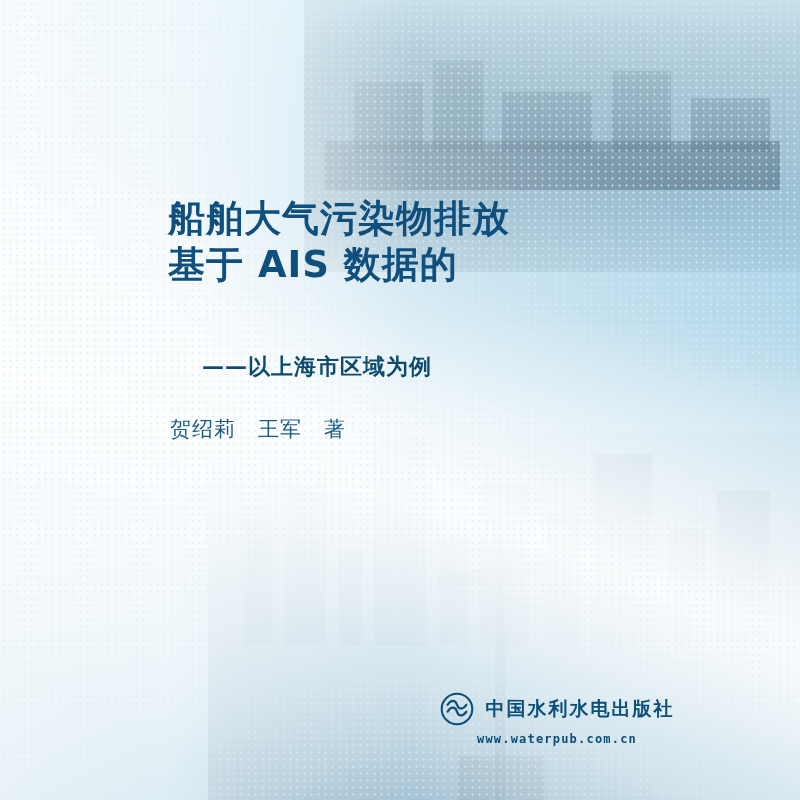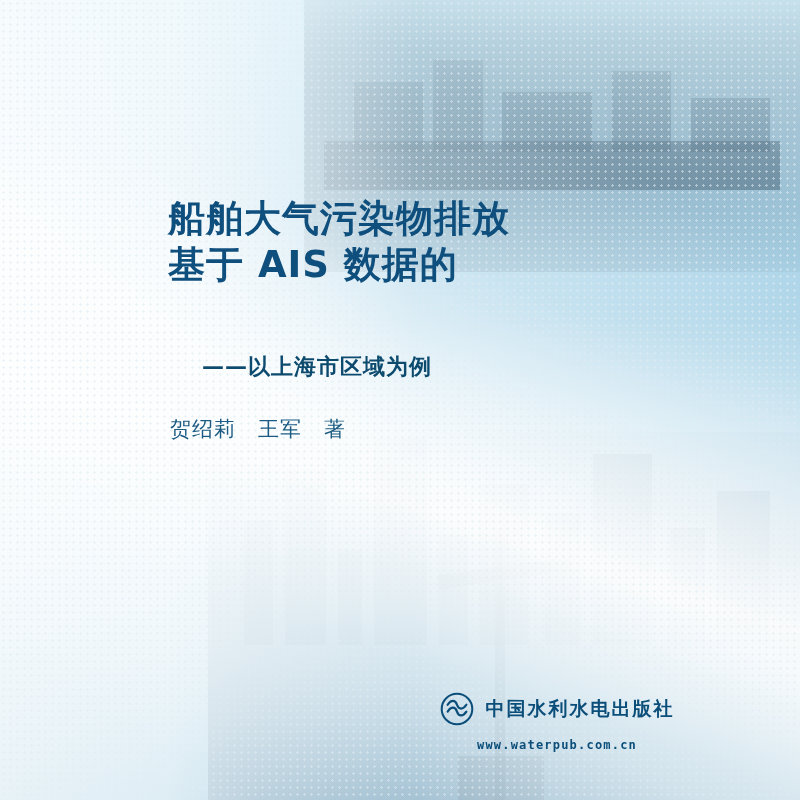--- a/index.html
+++ b/index.html
@@ -249,21 +249,21 @@
   }
   .pub-name {
     font-family: "DejaVu Sans", "Liberation Sans", sans-serif;
     font-size: 19px;
     font-weight: bold;
     letter-spacing: 2px;
     color: #0b4e7a;
     white-space: nowrap;
   }
   .pub-url {
-    margin-top: 12px;
+    margin-top: 6px;
     font-family: "DejaVu Sans Mono", monospace;
     font-size: 12px;
     font-weight: bold;
     letter-spacing: 1.2px;
     color: #0b4e7a;
   }
 </style>
 </head>
 <body>
 

